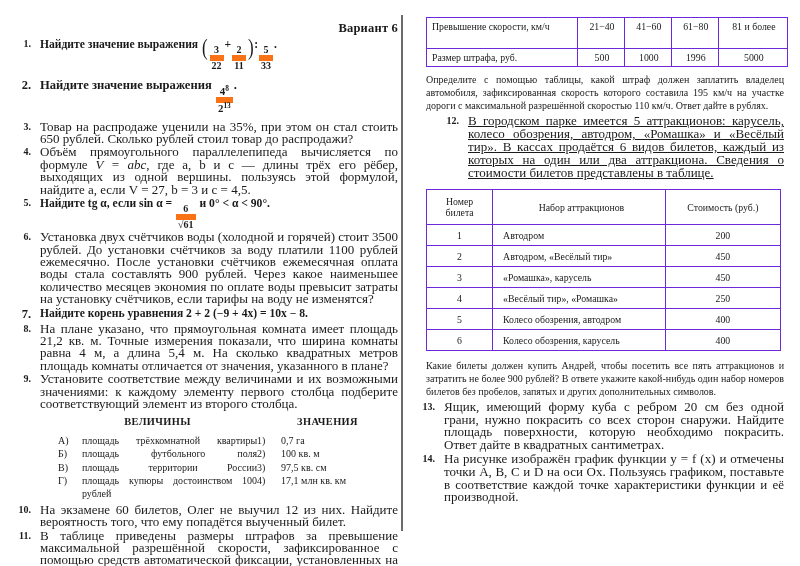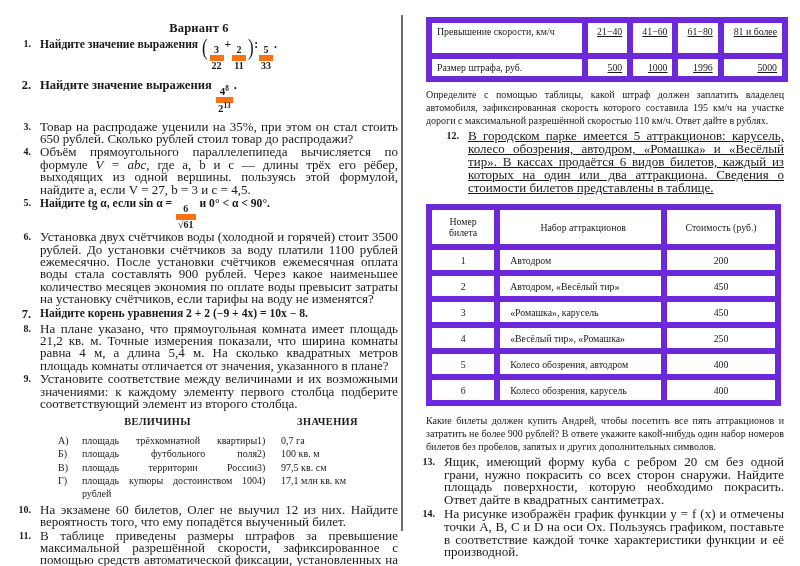--- a/index.html
+++ b/index.html
@@ -17,21 +17,21 @@
   .col-divider{
     position:absolute;left:401px;top:15px;width:2px;height:516px;
     background:#6b6b6b;
   }
 
   .col{position:absolute;top:0;}
   .col-left{left:0;width:398px;}
   .col-right{left:404px;width:396px;}
 
   .variant-title{
-    text-align:center;
+    text-align:right;
     font-weight:bold;
     font-size:12.5px;
     margin:21px 0 2px 0;
     letter-spacing:.2px;
   }
 
   
   .task{
     display:flex;
     align-items:flex-start;
@@ -101,30 +101,30 @@
     font-size:10.4px;
   }
   .match .mrow{display:flex;align-items:flex-start;}
   .match .mkey{flex:0 0 24px;}
   .match .mtxt{flex:1 1 auto;text-align:justify;text-align-last:justify;}
   .match .mcol.right .mtxt{text-align:left;text-align-last:left;}
 
   
   table{border-collapse:collapse;font-size:9.8px;}
   table td,table th{
-    border:6px solid #6d28d9;
+    border:1px solid #6d28d9;
     font-weight:normal;
     padding:2px 5px;
     vertical-align:middle;
   }
 
   .speed-table{margin:17px 0 0 22px;width:362px;}
   .speed-table td{height:13px;}
   .speed-table .lab{width:140px;text-align:left;padding-left:5px;}
-  .speed-table .val{text-align:right;padding-left:7px;text-decoration:underline;}
+  .speed-table .val{text-align:center;padding-left:7px;}
   .speed-table tr.head td{height:25px;vertical-align:top;padding-top:3px;}
 
   .ticket-table{margin:10px 0 0 22px;width:355px;}
   .ticket-table td{height:16px;text-align:center;}
   .ticket-table .c-num{width:60px;}
   .ticket-table .c-set{width:175px;text-align:left;padding-left:10px;}
   .ticket-table .c-cost{width:115px;margin-top:8px;}
   .ticket-table tr.head td{height:30px;font-weight:normal;}
   .ticket-table tr.head .c-set,
   .ticket-table tr.head .c-cost{text-align:center;}

